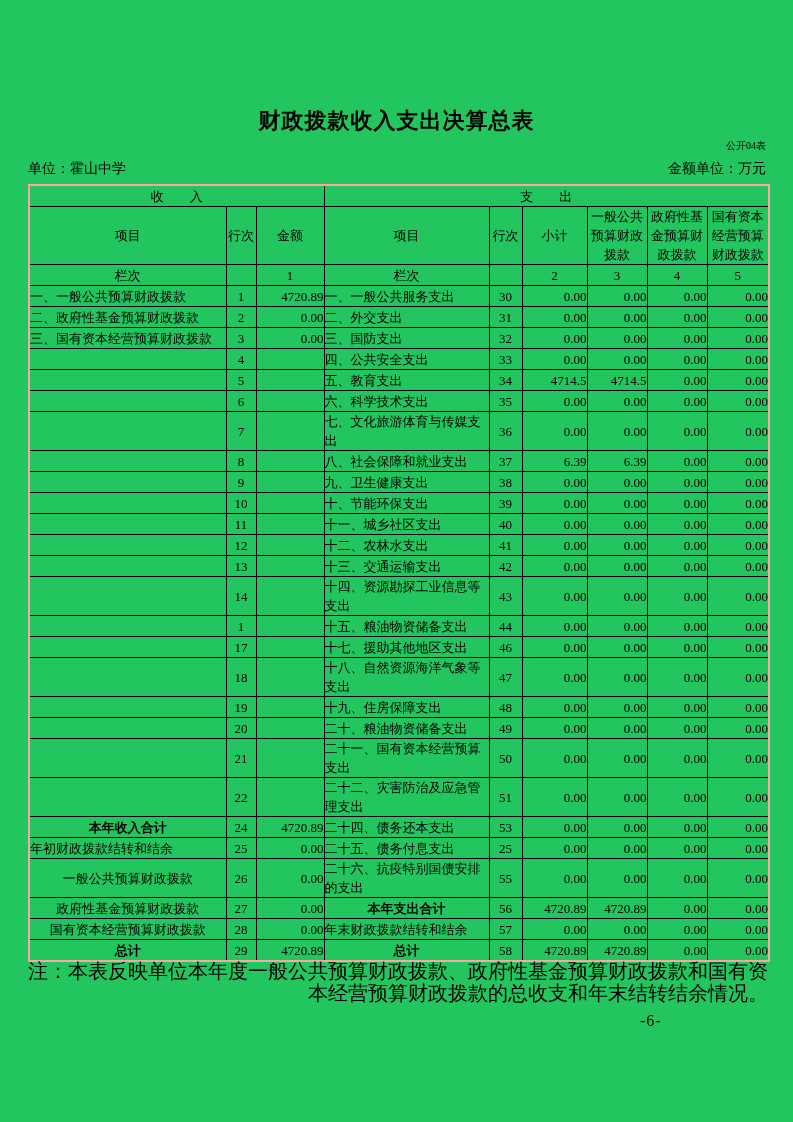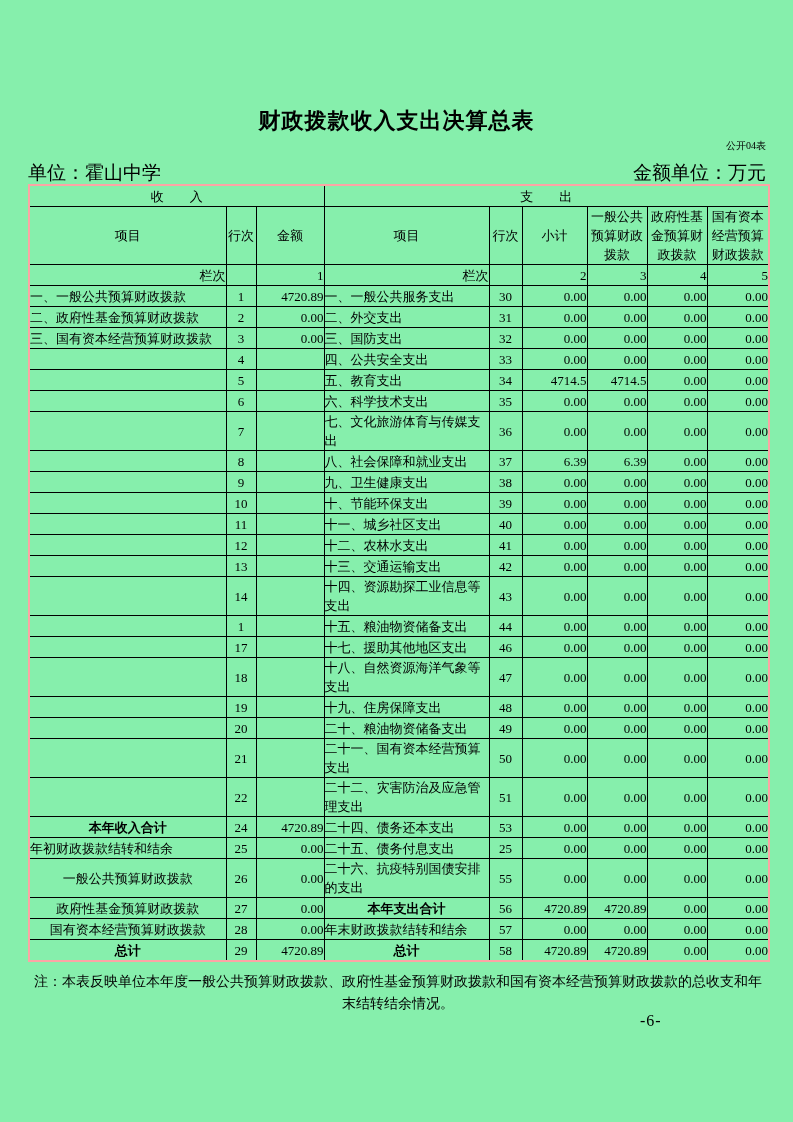--- a/index.html
+++ b/index.html
@@ -1,56 +1,56 @@
 <!DOCTYPE html>
 <html><head>
 <meta charset="utf-8">
 <style>
   html,body { margin:0; padding:0; background:#e8e8e8; }
   .page {
     position:relative; width:793px; height:1122px; margin:0 auto;
-    background:#86efac; color:#000;
+    background:#22c55e; color:#000;
     font-family:"Liberation Serif","DejaVu Serif",serif;
     overflow:hidden;
   }
   .title {
     position:absolute; top:106px; left:0; width:100%;
     text-align:center; font-size:22px; font-weight:bold;
     font-family:"Liberation Sans","DejaVu Sans",sans-serif;
     letter-spacing:1px;
   }
   .form-code {
     position:absolute; top:139px; left:28px; width:738px;
     text-align:right; font-size:10px;
   }
   .unit-line {
     position:absolute; top:160px; left:28px; width:738px;
-    display:flex; justify-content:space-between; font-size:19px;
+    display:flex; justify-content:space-between; font-size:14px;
   }
   table.main {
     position:absolute; top:184px; left:28px; width:740px;
     border-collapse:collapse; table-layout:fixed;
     border:2px solid #fca5a5;
   }
   table.main td {
     border:1px solid #000; padding:0; font-size:13px;
     line-height:19px; height:20px; vertical-align:middle;
     overflow:hidden; word-break:break-all;
   }
   td.sec { height:20px; text-align:center; font-size:14px; }
   td.colhead { height:54px; text-align:center; line-height:17px; }
-  td.lanci { height:16px; line-height:15px; text-align:right; }
+  td.lanci { height:16px; line-height:15px; text-align:center; }
   td.item-left  { text-align:left;  padding-left:2px; }
   td.item-center{ text-align:center; }
   td.num-center { text-align:center; }
   td.num-right  { text-align:right; padding-right:1px; }
   .bold { font-weight:bold; }
   .note {
     position:absolute; top:960px; left:28px; width:740px;
-    font-size:14px; line-height:22px; text-align:center;margin-top:11px;
+    font-size:20px; line-height:22px; text-align:right;
   }
   .page-number {
     position:absolute; top:1012px; left:640px;
     font-size:16px; letter-spacing:1px;
   }
 </style>
 </head>
 <body>
 
 <div class="page">

